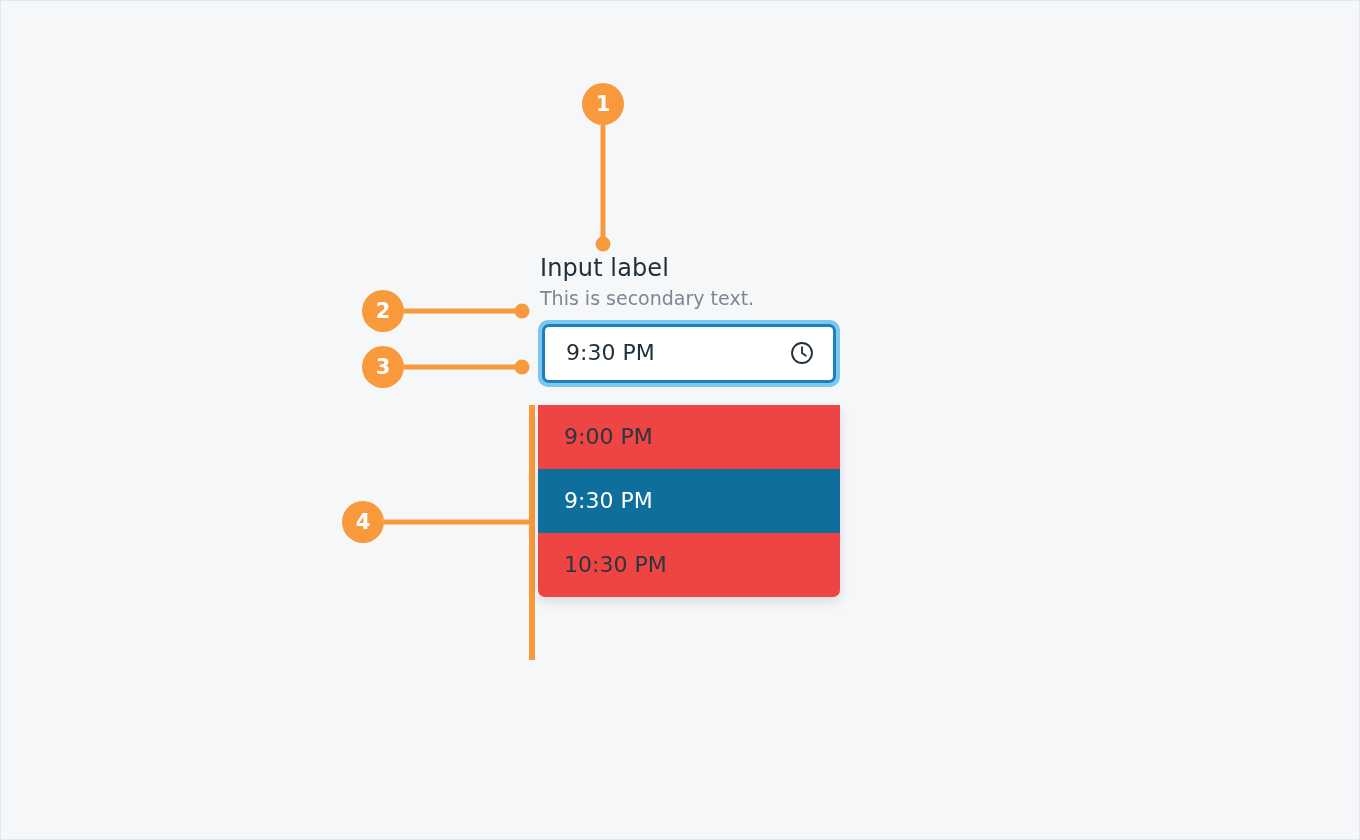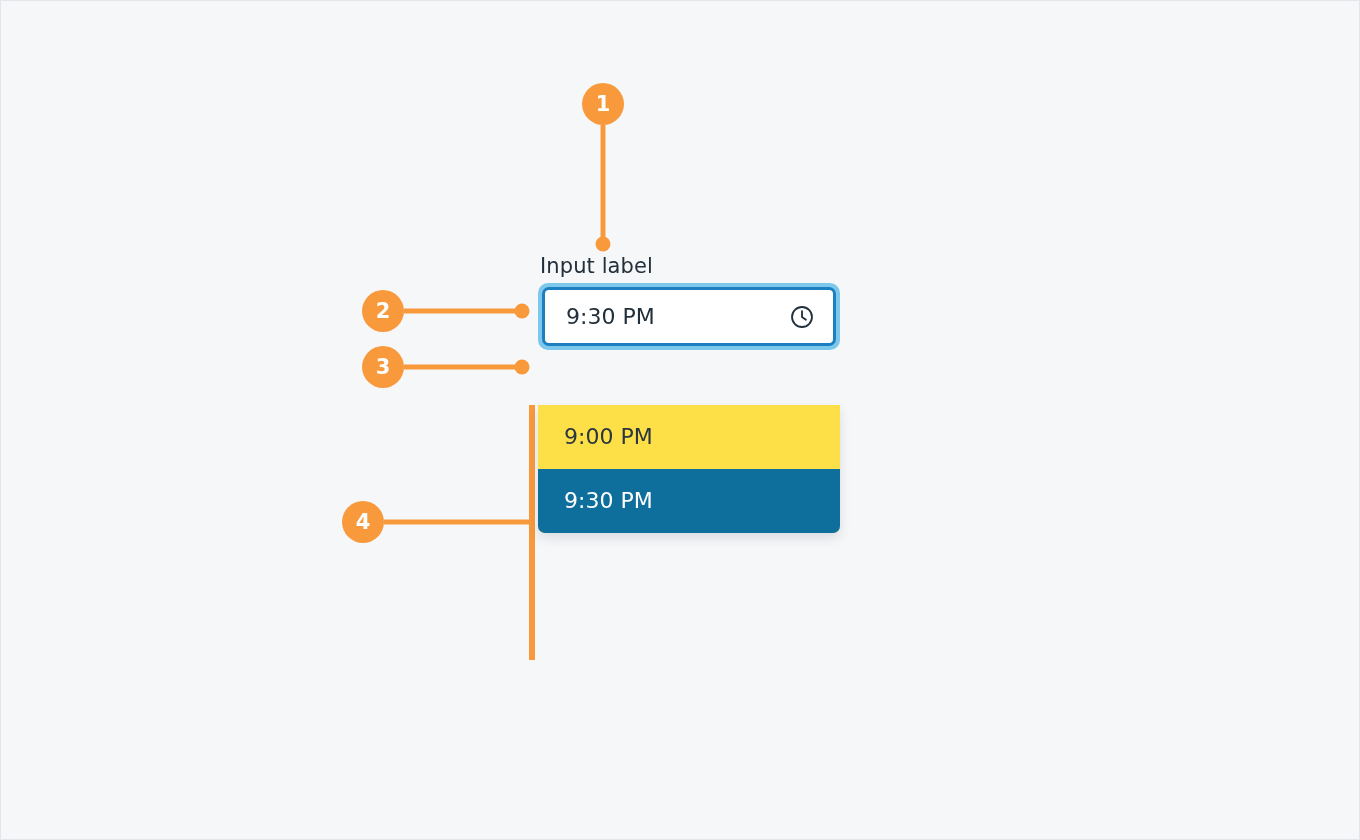--- a/index.html
+++ b/index.html
@@ -49,21 +49,21 @@
   }
 
   
   .component {
     position: absolute;
     left: 537px;
     top: 253px;
     width: 302px;
   }
   .input-label {
-    font-size: 21px;
+    font-size: 24px;
     color: #21303b;
     line-height: 1.2;
     margin: 0 0 4px 2px;
     letter-spacing: .1px;
   }
   .secondary-text {
     font-size: 19px;
     color: #7b8794;
     line-height: 1.2;
     margin: 0 0 10px 2px;
@@ -100,21 +100,21 @@
     height: 26px;
     flex: 0 0 auto;
     display: block;
   }
 
   .dropdown {
     position: absolute;
     left: 0;
     top: 151px;
     width: 302px;
-    background: #fde047;
+    background: #ef4444;
     border-radius: 0 0 7px 7px;
     box-shadow: 0 5px 11px rgba(32, 48, 64, 0.13);
     overflow: hidden;
   }
   .dd-item {
     height: 64px;
     display: flex;
     align-items: center;
     padding-left: 26px;
     font-size: 22px;
@@ -149,30 +149,32 @@
 
   <div class="marker" style="left:581px; top:82px;">1</div>
   <div class="marker" style="left:361px; top:289px;">2</div>
   <div class="marker" style="left:361px; top:345px;">3</div>
   <div class="marker" style="left:341px; top:500px;">4</div>
 
   <div class="component">
 
     <div class="input-label">Input label</div>
 
+    <div class="secondary-text">This is secondary text.</div>
 
     <div class="field-wrap">
       <div class="field">
         <span class="field-value">9:30 PM</span>
         <svg class="clock-icon" viewBox="0 0 24 24" fill="none" xmlns="http://www.w3.org/2000/svg">
           <circle cx="12" cy="12" r="9.2" stroke="#21303b" stroke-width="1.7"></circle>
           <path d="M12 6.6 V12 L15.6 14.6" stroke="#21303b" stroke-width="1.7" stroke-linecap="round" stroke-linejoin="round"></path>
         </svg>
       </div>
     </div>
 
     <div class="dropdown">
       <div class="dd-item">9:00 PM</div>
       <div class="dd-item selected">9:30 PM</div>
+      <div class="dd-item">10:30 PM</div>
     </div>
 
   </div>
 </div>
 
 </body></html>

